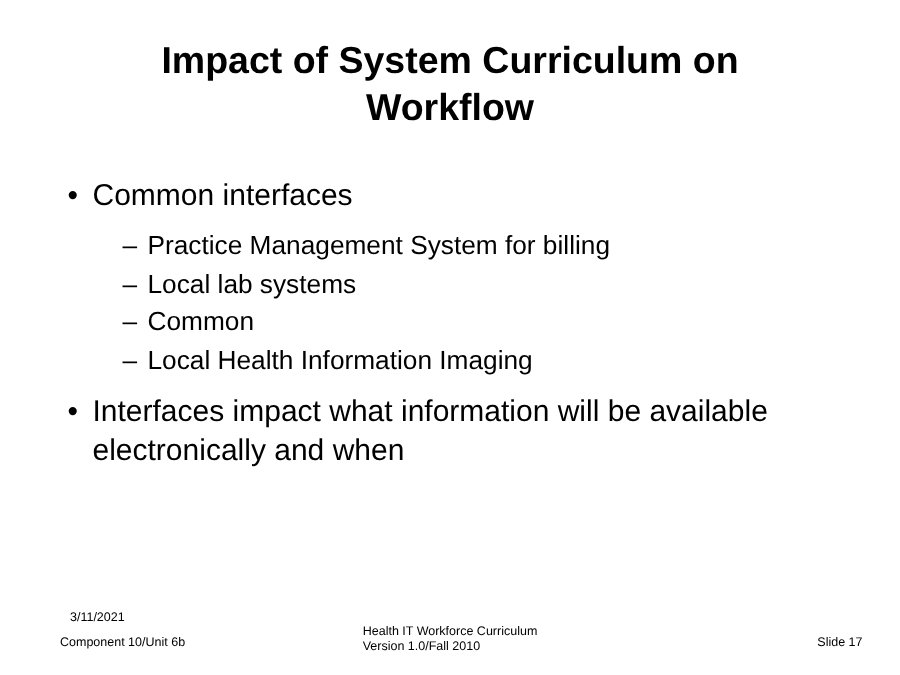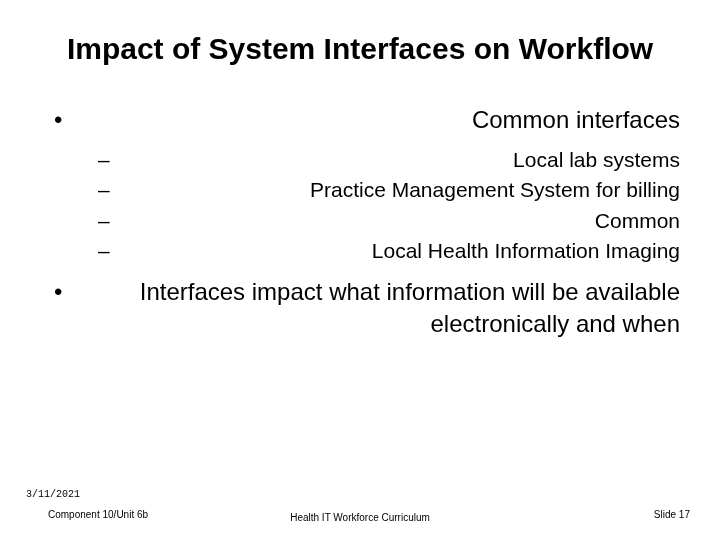--- a/index.html
+++ b/index.html
@@ -34,21 +34,20 @@
     .bullets {
       list-style: none;
       padding-left: 10px;
     }
     .bullets > li {
       font-size: 24px;
       line-height: 1.3;
       margin-bottom: 10px;
       position: relative;
       padding-left: 24px;
-      text-align: right;
     }
     .bullets > li::before {
       content: "•";
       position: absolute;
       left: 4px;
       top: 0;
     }
     .sub-bullets {
       list-style: none;
       margin-top: 10px;
@@ -69,23 +68,22 @@
     .footer {
       position: absolute;
       bottom: 12px;
       left: 0;
       width: 100%;
       padding: 0 30px;
       font-size: 10px;
     }
     .footer-date {
       position: absolute;
-      left: 26px;
+      left: 56px;
       bottom: 28px;
-      font-family: Liberation Mono, monospace;
     }
     .footer-left {
       position: absolute;
       left: 48px;
       bottom: 8px;
     }
     .footer-center {
       position: absolute;
       left: 50%;
       transform: translateX(-50%);
@@ -97,38 +95,39 @@
       position: absolute;
       right: 30px;
       bottom: 8px;
       text-align: right;
     }
   </style>
 </head>
 <body>
 
 <div class="slide">
-  <h1 class="title">Impact of System Interfaces on Workflow</h1>
+  <h1 class="title">Impact of System Curriculum on Workflow</h1>
 
   <ul class="bullets">
     <li>
       <span>Common interfaces</span>
       <ul class="sub-bullets">
+        <li>Practice Management System for billing</li>
         <li>Local lab systems</li>
-        <li>Practice Management System for billing</li>
         <li>Common</li>
         <li>Local Health Information Imaging</li>
       </ul>
     </li>
     <li>
       <span>Interfaces impact what information will be available electronically and when</span>
     </li>
   </ul>
 
   <div class="footer">
     <div class="footer-date">3/11/2021</div>
     <div class="footer-left">Component 10/Unit 6b</div>
     <div class="footer-center">
       <div>Health IT Workforce Curriculum</div>
+      <div>Version 1.0/Fall 2010</div>
     </div>
     <div class="footer-right">Slide 17</div>
   </div>
 </div>
 
 </body></html>

